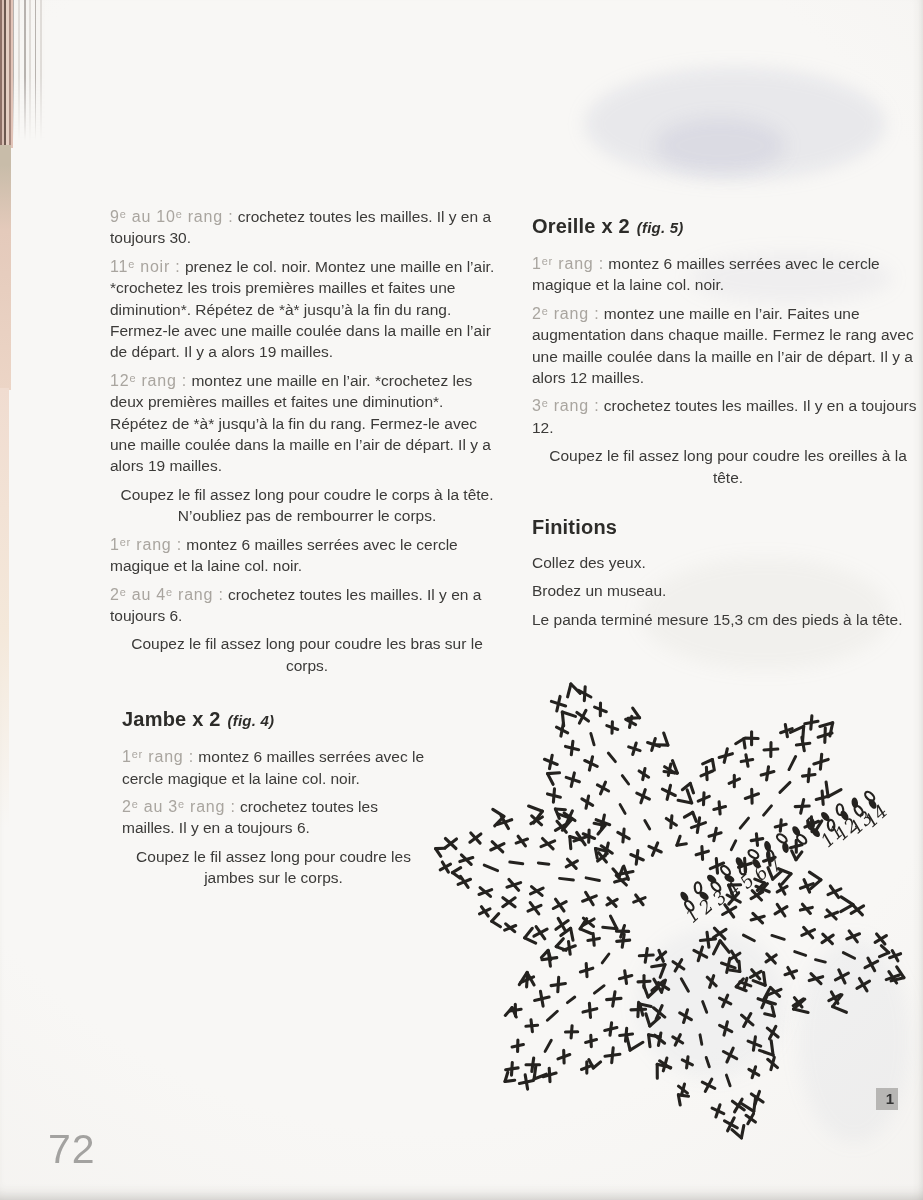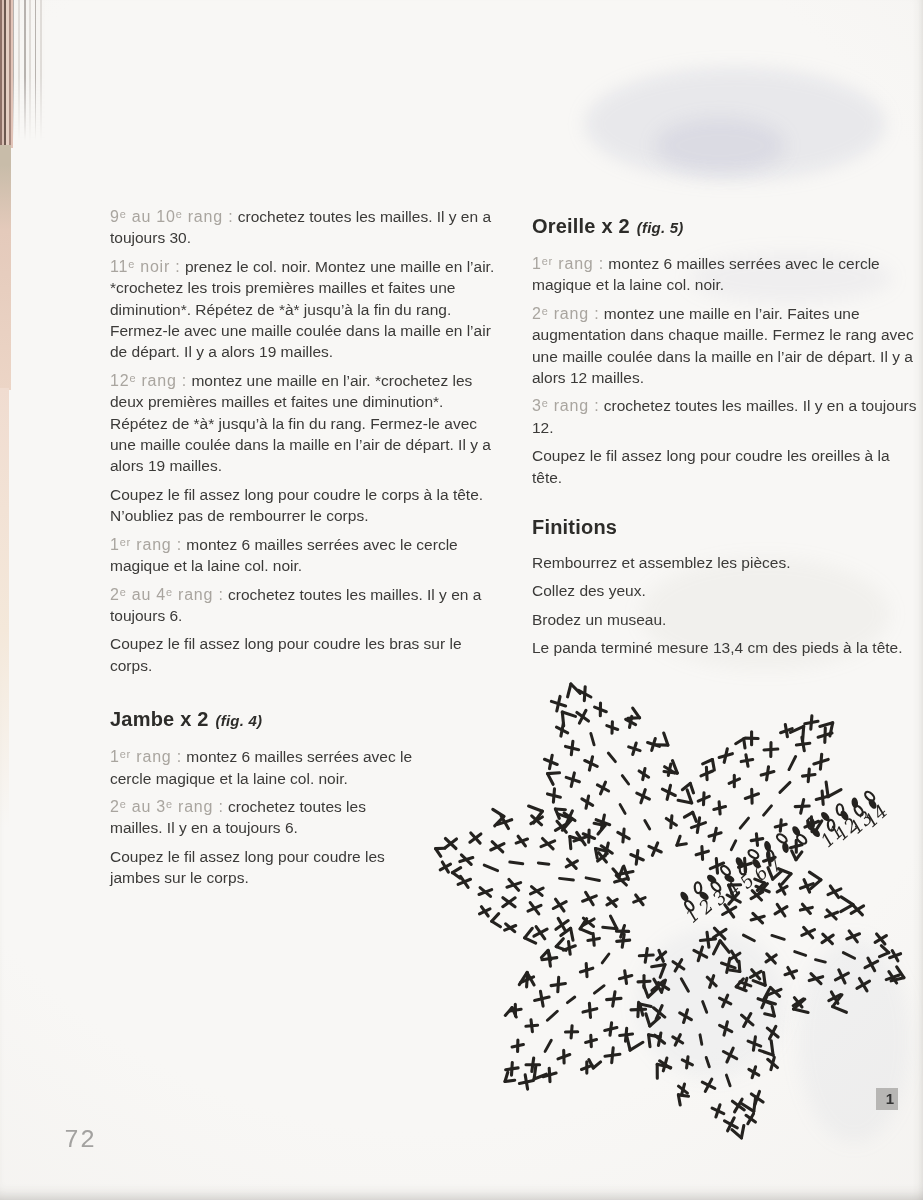--- a/index.html
+++ b/index.html
@@ -23,31 +23,31 @@
        background:repeating-linear-gradient(90deg,rgba(105,95,90,.45) 0 1.5px,rgba(235,230,225,.08) 1.5px 5px,rgba(150,140,132,.25) 5px 7px,rgba(240,235,230,.05) 7px 11px);
        -webkit-mask-image:linear-gradient(180deg,#000 55%,transparent);mask-image:linear-gradient(180deg,#000 55%,transparent);}
   .sp3{left:0;top:145px;width:11px;height:245px;background:linear-gradient(180deg,#c8bca9 8%, #e4cabb 35%, #ecd5c6);}
   .sp4{left:0;top:388px;width:9px;height:440px;background:linear-gradient(180deg,#f0dcd0, #f4e8da 55%, rgba(246,240,230,0));}
   
   .col{position:absolute;}
   .colL{left:110px;top:206px;width:394px;}
   .colR{left:524px;top:214px;width:392px;margin-left:8px;}
   .para{margin:0 0 7px;font-size:15.5px;line-height:21.4px;color:#3b3a38;}
   .lead{color:#a9a59f;font-size:16px;letter-spacing:.8px;}
-  .note{margin-top:3px;}
+  .note{margin-top:3px;text-align:center;}
   h2.hd{margin:31px 0 13px;font-size:20px;font-weight:700;color:#2d2c29;letter-spacing:.2px;line-height:24px;}
   h2.hd.first{margin-top:0;}
   h2.hd .fig{font-size:15px;font-style:italic;margin-left:7px;font-weight:700;}
-  .jambe{width:303px;}
+  .jambe{width:303px;margin-left:12px;}
   
   #diagram{position:absolute;left:385px;top:665px;}
   .badge{position:absolute;left:876px;top:1088px;width:22px;height:22px;background:#b7b6b4;
          color:#333;font-size:15px;font-weight:700;line-height:22px;text-align:right;
          padding-right:4px;box-sizing:border-box;}
-  .pageno{position:absolute;left:64px;top:1126px;font-size:25px;color:#a3a2a0;letter-spacing:1px;font-family:Liberation Mono, monospace;}
+  .pageno{position:absolute;left:48px;top:1126px;font-size:41px;color:#a3a2a0;letter-spacing:1px;}
 </style>
 </head>
 <body>
 
 <div class="page">
 
   <div>
     <div class="smudge s1"></div>
     <div class="smudge s2"></div>
     <div class="smudge s3"></div>
@@ -79,24 +79,23 @@
   </section>
 
   <section class="col colR">
     <h2 class="hd first"><span>Oreille x 2</span><em class="fig">(fig. 5)</em></h2>
     <p class="para"><span class="lead">1ᵉʳ rang :</span> <span>montez 6 mailles serrées avec le cercle magique et la laine col. noir.</span></p>
     <p class="para"><span class="lead">2ᵉ rang :</span> <span>montez une maille en l’air. Faites une augmentation dans chaque maille. Fermez le rang avec une maille coulée dans la maille en l’air de départ. Il y a alors 12 mailles.</span></p>
     <p class="para"><span class="lead">3ᵉ rang :</span> <span>crochetez toutes les mailles. Il y en a toujours 12.</span></p>
     <p class="para note">Coupez le fil assez long pour coudre les oreilles à la tête.</p>
 
     <h2 class="hd" style="margin-top:27px">Finitions</h2>
-    <p class="para">Rembourrez et assemblez les pièces.</p>
     <p class="para">Collez des yeux.</p>
     <p class="para">Brodez un museau.</p>
-    <p class="para">Le panda terminé mesure 13,4 cm des pieds à la tête.</p>
+    <p class="para">Le panda terminé mesure 15,3 cm des pieds à la tête.</p>
   </section>
 
   <svg id="diagram" viewBox="0 0 540 505" width="540" height="505">
       <line x1="350.8" y1="242.1" x2="337.6" y2="249.5" stroke="#24221f" stroke-width="3.1" stroke-linecap="round"></line>
       <line x1="339.8" y1="239.7" x2="348.7" y2="252.0" stroke="#24221f" stroke-width="3.1" stroke-linecap="round"></line>
       <line x1="341.0" y1="264.4" x2="328.4" y2="272.5" stroke="#24221f" stroke-width="3.1" stroke-linecap="round"></line>
       <line x1="329.4" y1="263.1" x2="339.9" y2="273.8" stroke="#24221f" stroke-width="3.1" stroke-linecap="round"></line>
       <line x1="377.6" y1="227.0" x2="366.1" y2="233.6" stroke="#24221f" stroke-width="3.1" stroke-linecap="round"></line>
       <line x1="367.2" y1="225.6" x2="376.5" y2="235.0" stroke="#24221f" stroke-width="3.1" stroke-linecap="round"></line>
       <line x1="379.2" y1="251.3" x2="366.2" y2="255.0" stroke="#24221f" stroke-width="3.1" stroke-linecap="round"></line>

